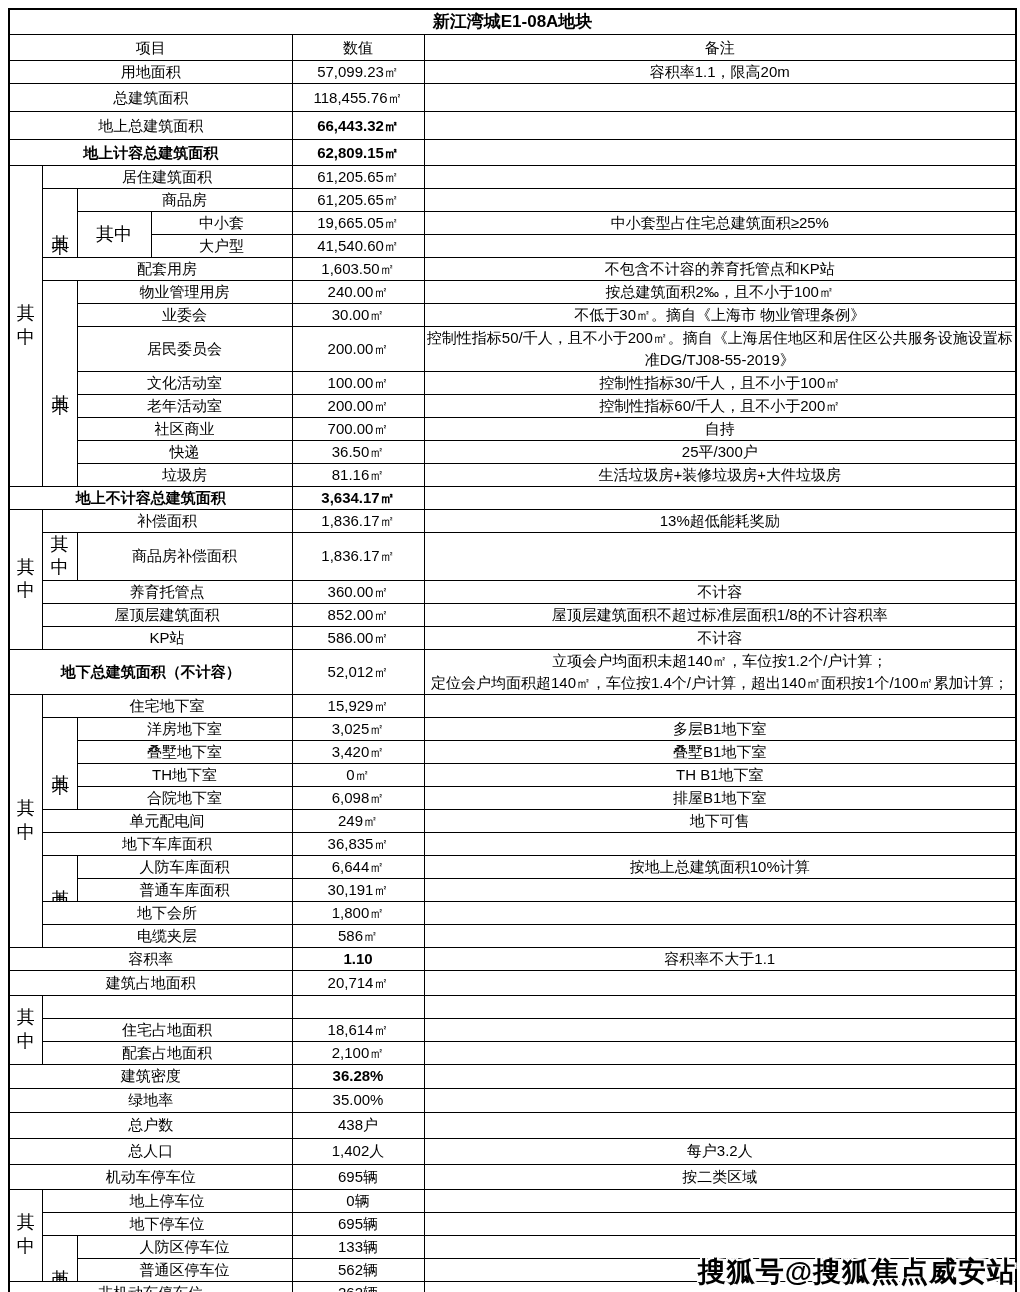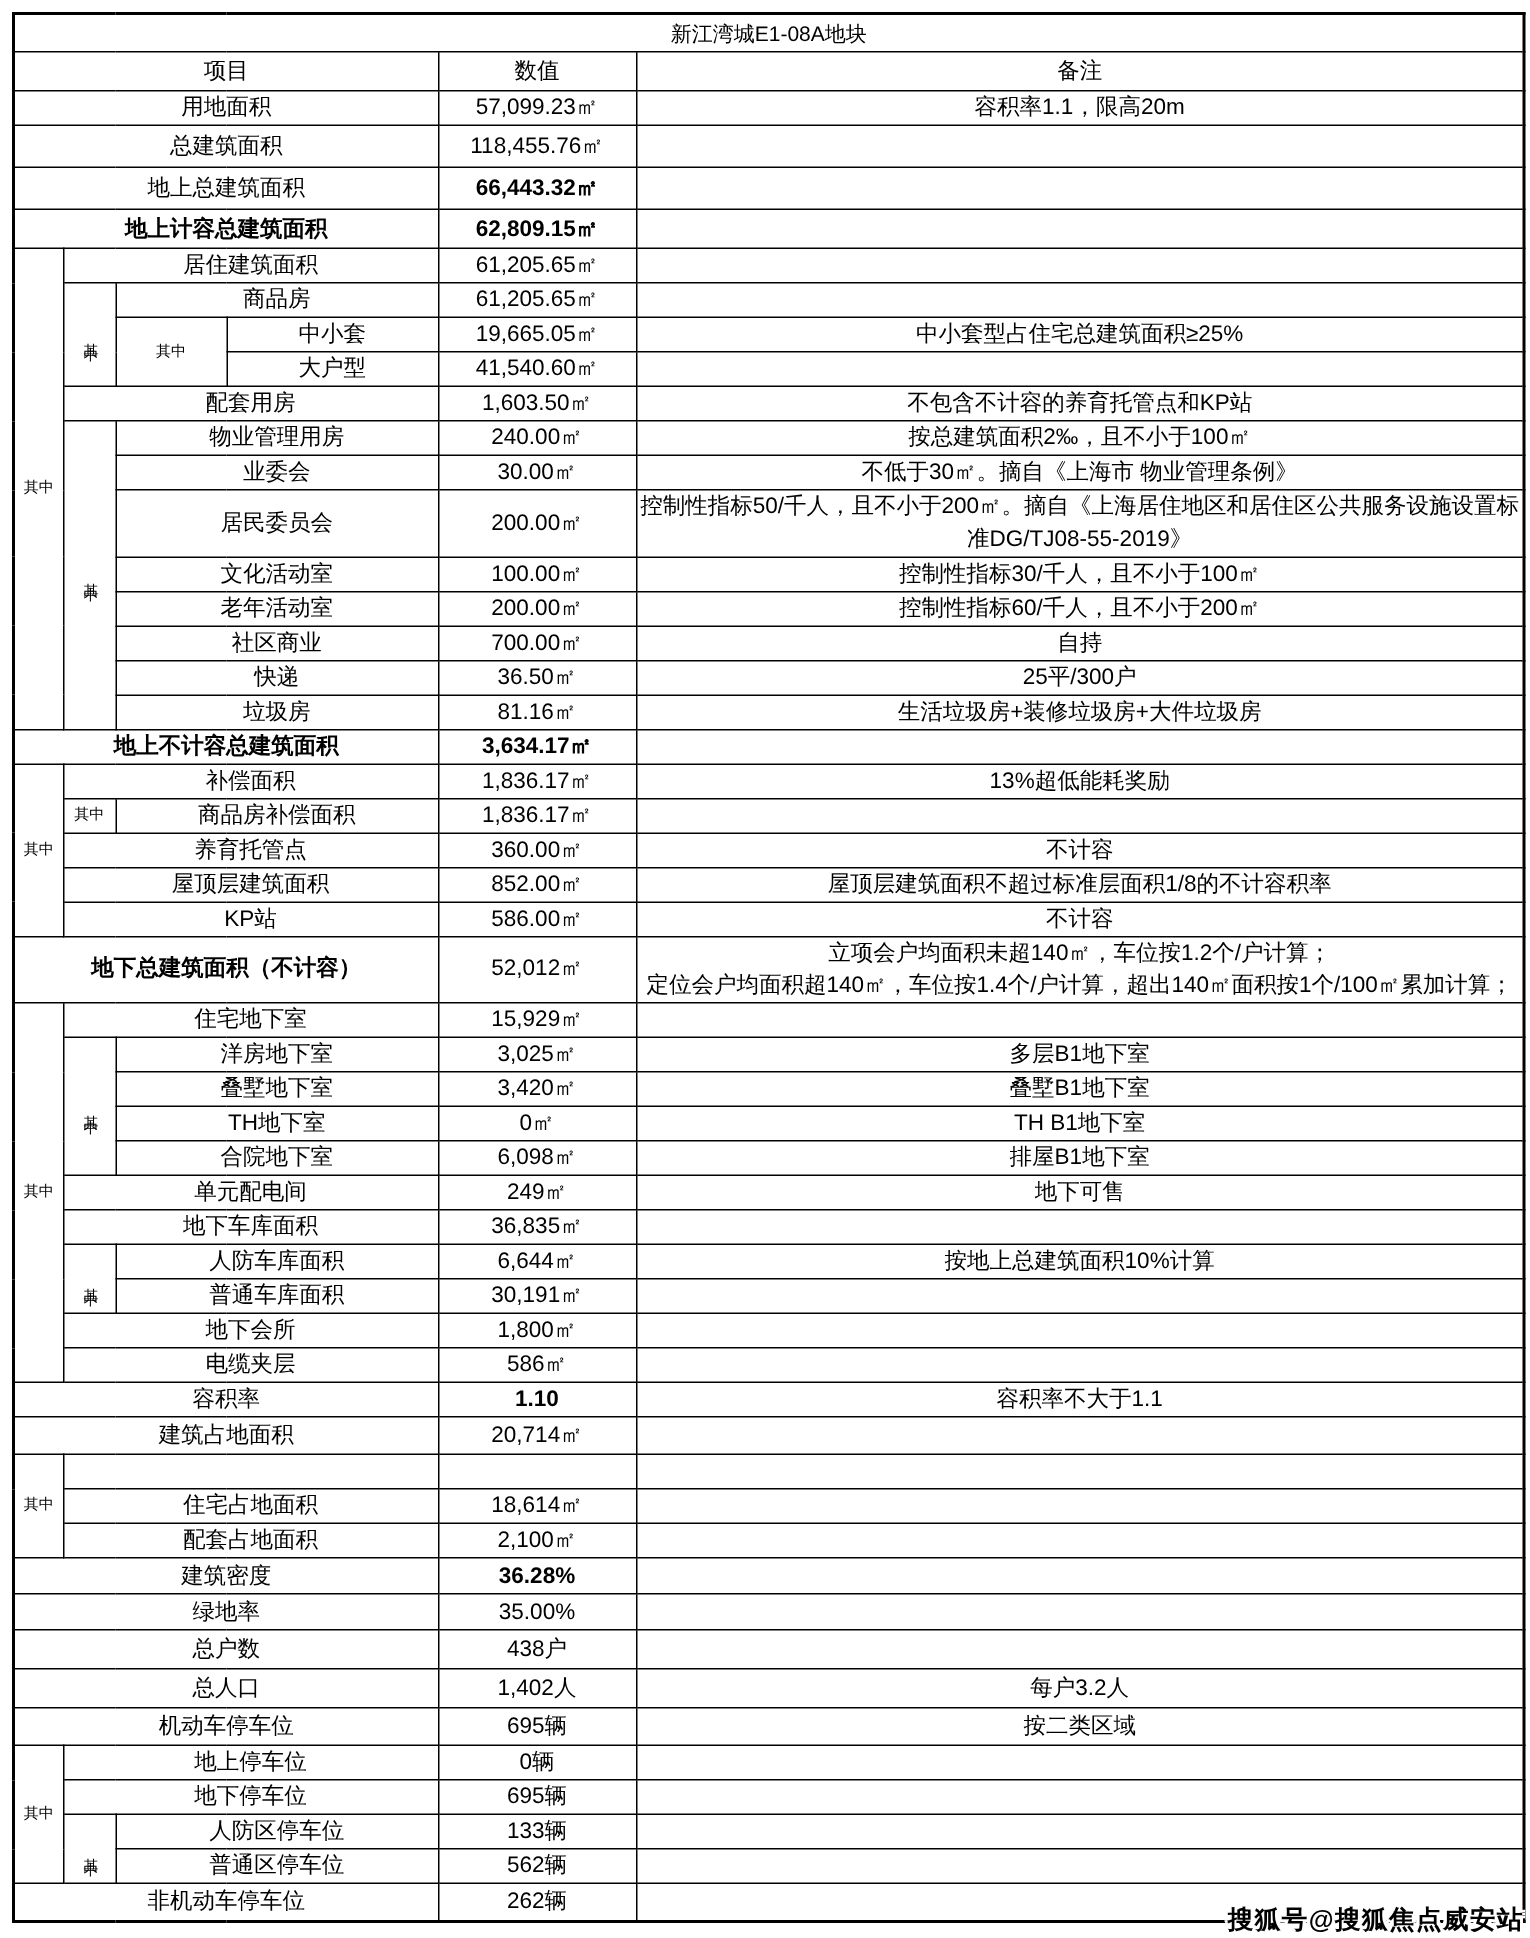--- a/index.html
+++ b/index.html
@@ -13,33 +13,33 @@
     position:absolute;left:8px;top:8px;width:1007px;
     border:2px solid #000;
   }
   td{
     border:1.5px solid #000;
     text-align:center;vertical-align:middle;
     font-size:15px;line-height:1.32;
     padding:0 2px;height:22px;
     overflow:hidden;
   }
-  td.title{font-weight:400;font-size:14px;height:24px;}
+  td.title{font-weight:700;font-size:17px;height:24px;}
   td.colhead{height:25px;}
-  td.group{font-size:10px;padding:0;}
+  td.group{font-size:18px;padding:0;}
   td.v{
     writing-mode:vertical-lr;text-orientation:upright;
     letter-spacing:3px;word-break:break-all;
   }
   td.b{font-weight:700;}
   td.value{font-size:15px;}
   td.remark{white-space:pre-line;line-height:1.45;}
   .watermark{
     position:absolute;right:4px;bottom:1px;
-    font-size:17px;font-weight:700;color:#000;letter-spacing:1px;
+    font-size:28px;font-weight:700;color:#000;letter-spacing:1px;
     text-shadow:
       -2px 0 0 #fff, 2px 0 0 #fff, 0 -2px 0 #fff, 0 2px 0 #fff,
       -2px -2px 0 #fff, 2px -2px 0 #fff, -2px 2px 0 #fff, 2px 2px 0 #fff;
     white-space:nowrap;
   }
 </style>
 </head>
 <body>
 
 <table>

